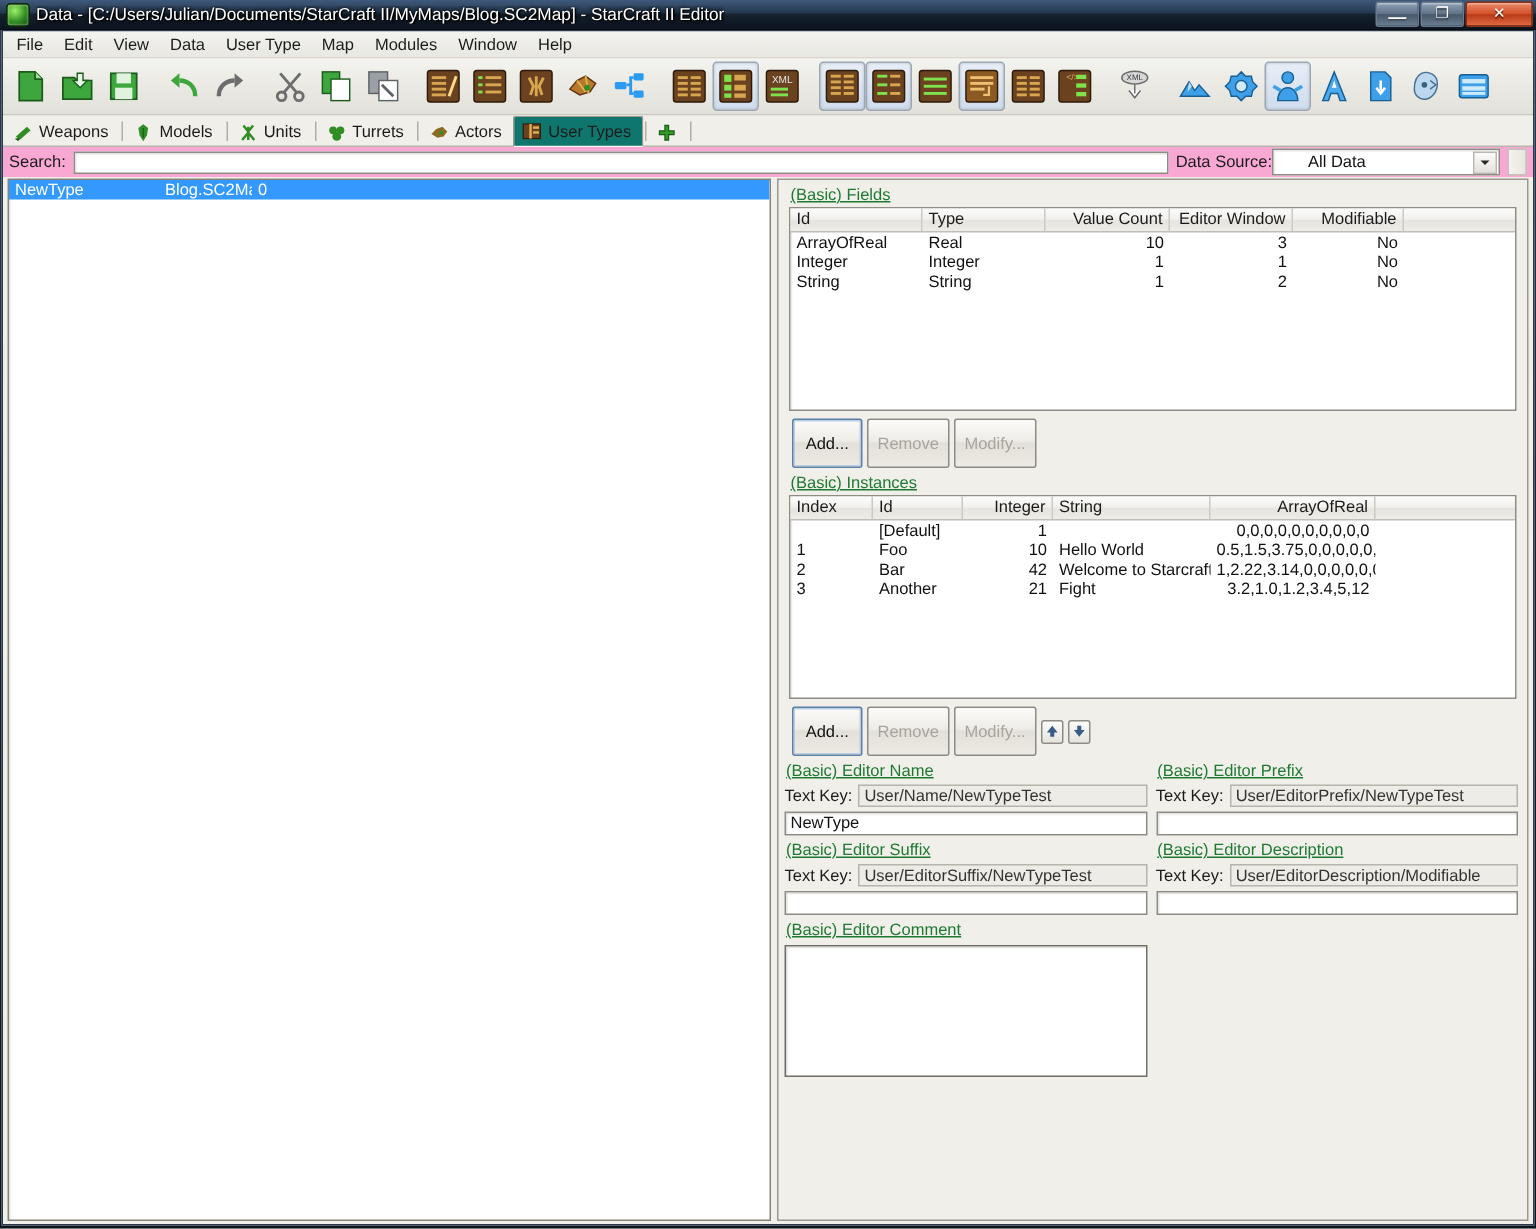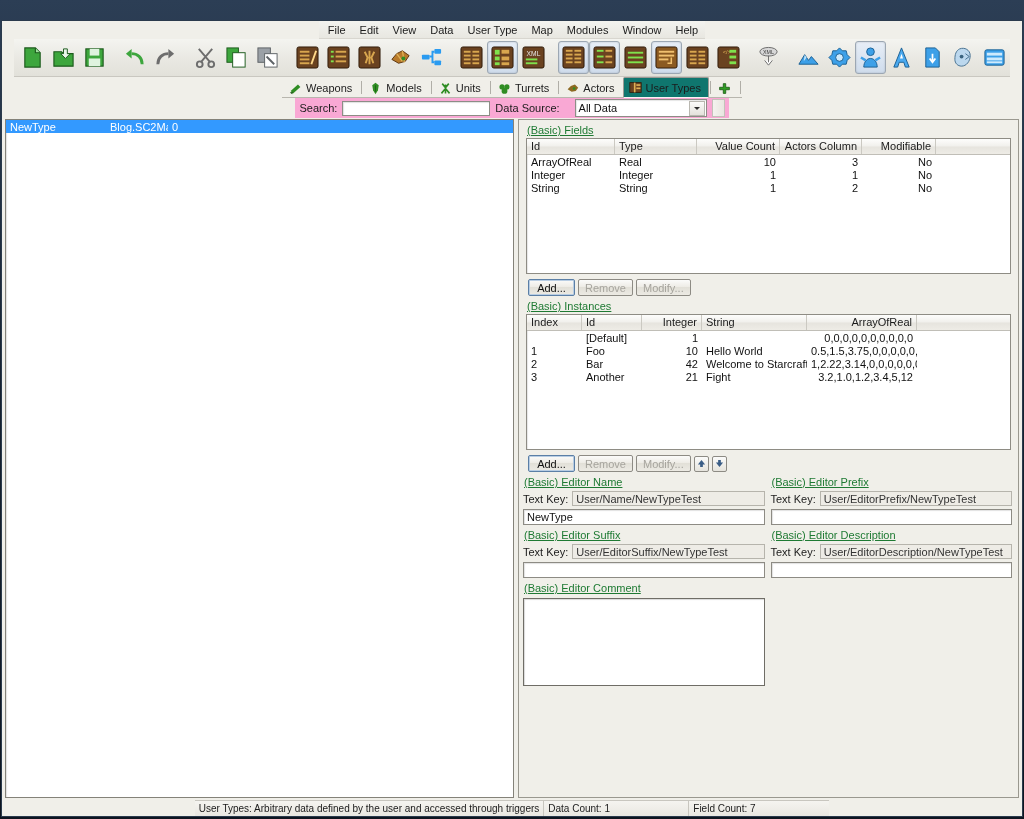--- a/index.html
+++ b/index.html
@@ -55,21 +55,20 @@
     text-shadow:0 1px 1px rgba(0,0,0,.6);
   }
   .winbtn.min span{line-height:19px;font-size:12px;font-weight:bold;}
   
   #client{
     position:absolute;left:1px;right:1px;top:20px;bottom:2px;
     background:#f0efe9;
     display:flex;flex-direction:column;
     border:1px solid #2a3a4c;
     box-sizing:border-box;
-    align-items:center;
   }
   
   #menubar{
     height:17px;display:flex;align-items:center;
     background:linear-gradient(to bottom,#f3f3ef 0%,#e8e7e1 100%);
     border-bottom:1px solid #d8d6cf;
     padding-left:2px;
     flex:0 0 auto;
   }
   .menu-item{
@@ -123,25 +122,26 @@
     flex:0 0 auto;
   }
   .lbl{font-size:11px;color:#1b1b1b;white-space:nowrap;}
   #search-input{
     flex:1 1 auto;height:15px;
     border:1px solid #8d8d86;background:#fff;
     font-family:"Liberation Sans", sans-serif;font-size:11px;
     padding:0 2px;box-sizing:border-box;color:#111;
     box-shadow:inset 1px 1px 1px rgba(0,0,0,.12);
   }
-  #ds-wrap{display:flex;align-items:center;gap:15px;}
+  #ds-wrap{display:flex;align-items:center;gap:0;}
   #ds-select{
     width:130px;height:16px;border:1px solid #8d8d86;background:#fff;
     display:flex;align-items:center;position:relative;
     box-shadow:inset 1px 1px 1px rgba(0,0,0,.1);
+    padding-left:20px;
   }
   #ds-select .val{font-size:11px;padding-left:3px;color:#111;}
   #ds-select .arrow{
     position:absolute;right:1px;top:1px;width:14px;height:13px;
     background:linear-gradient(to bottom,#fbfbfa,#e4e2dc);
     border:1px solid #b9b7b0;display:flex;align-items:center;justify-content:center;
   }
   .caret-d{
     width:0;height:0;border-left:3px solid transparent;border-right:3px solid transparent;
     border-top:3px solid #2a2a2a;
@@ -190,21 +190,21 @@
     color:#1e7a33;font-size:11px;text-decoration:underline;
     margin:4px 0 2px 3px;display:inline-block;
   }
   .tablebox{
     border:1px solid #8e8c84;background:#fff;margin:0 2px;
     box-shadow:inset 1px 1px 1px rgba(0,0,0,.10);
     box-sizing:border-box;
   }
   .btnrow{display:flex;align-items:center;gap:3px;margin:5px 2px 0 4px;}
   .btn{
-    min-width:47px;height:17px;padding:0 6px;font-size:11px;color:#111;
+    min-width:47px;height:33px;padding:0 6px;font-size:11px;color:#111;
     border:1px solid #8d8b84;border-radius:2px;
     background:linear-gradient(to bottom,#fbfbfa 0%,#eeece6 45%,#e2e0d8 50%,#eceae3 100%);
     display:flex;align-items:center;justify-content:center;box-sizing:border-box;
   }
   .btn.default{border:1px solid #5b7fa6;box-shadow:0 0 0 1px #b8cde3 inset;}
   .btn.disabled{color:#a6a49d;}
   .arrowbtn{
     width:15px;height:16px;border:1px solid #8d8b84;border-radius:2px;
     background:linear-gradient(to bottom,#fbfbfa,#e6e4dd);
     display:flex;align-items:center;justify-content:center;box-sizing:border-box;
@@ -240,20 +240,35 @@
     height:15px;display:flex;align-items:center;padding:0 4px;box-sizing:border-box;
     border-right:1px solid #c8c6bf;
   }
   .sbcell.grow{flex:1 1 auto;}
 </style>
 </head>
 <body>
 
 <div id="app">
 
+  <div id="titlebar">
+    <div id="title-icon"></div>
+    <div id="title-text">Data - [C:/Users/Julian/Documents/StarCraft II/MyMaps/Blog.SC2Map] - StarCraft II Editor</div>
+    <div id="win-buttons">
+      <div class="winbtn min">
+          <span>—</span>
+        </div>
+      <div class="winbtn">
+          <span>❐</span>
+        </div>
+      <div class="winbtn close">
+          <span>✕</span>
+        </div>
+    </div>
+  </div>
 
   <div id="client">
 
     <div id="menubar">
       <div class="menu-item">File</div>
       <div class="menu-item">Edit</div>
       <div class="menu-item">View</div>
       <div class="menu-item">Data</div>
       <div class="menu-item">User Type</div>
       <div class="menu-item">Map</div>
@@ -636,21 +651,21 @@
 
       <div id="rightpane">
 
         <div class="section">
           <span class="seclabel">(Basic) Fields</span>
           <div class="tablebox" style="height:136px">
             <div class="gridhdr">
               <div class="gh" style="width:88px">Id</div>
               <div class="gh" style="width:82px">Type</div>
               <div class="gh r" style="width:83px">Value Count</div>
-              <div class="gh r" style="width:82px">Actors Column</div>
+              <div class="gh r" style="width:82px">Editor Window</div>
               <div class="gh r" style="width:74px">Modifiable</div>
               <div class="gh" style="flex:1 1 auto;border-right:none"></div>
             </div>
             <div class="grow">
               <div class="gc" style="width:88px">ArrayOfReal</div>
               <div class="gc" style="width:82px">Real</div>
               <div class="gc r" style="width:83px">10</div>
               <div class="gc r" style="width:82px">3</div>
               <div class="gc r" style="width:74px">No</div>
             </div>
@@ -759,35 +774,30 @@
               <span class="lbl">Text Key:</span>
               <div class="keyfield">User/EditorSuffix/NewTypeTest</div>
             </div>
             <div class="valfield"></div>
           </div>
 
           <div class="editcol">
             <span class="seclabel">(Basic) Editor Description</span>
             <div class="keyrow">
               <span class="lbl">Text Key:</span>
-              <div class="keyfield">User/EditorDescription/NewTypeTest</div>
+              <div class="keyfield">User/EditorDescription/Modifiable</div>
             </div>
             <div class="valfield"></div>
           </div>
 
           <div class="editcol">
             <span class="seclabel">(Basic) Editor Comment</span>
             <div class="commentbox"></div>
           </div>
 
         </div>
 
       </div>
     </div>
 
-    <div id="statusbar">
-      <div class="sbcell grow">User Types: Arbitrary data defined by the user and accessed through triggers</div>
-      <div class="sbcell" style="width:145px">Data Count: 1</div>
-      <div class="sbcell" style="width:140px;border-right:none">Field Count: 7</div>
-    </div>
 
   </div>
 </div>
 
 </body></html>

